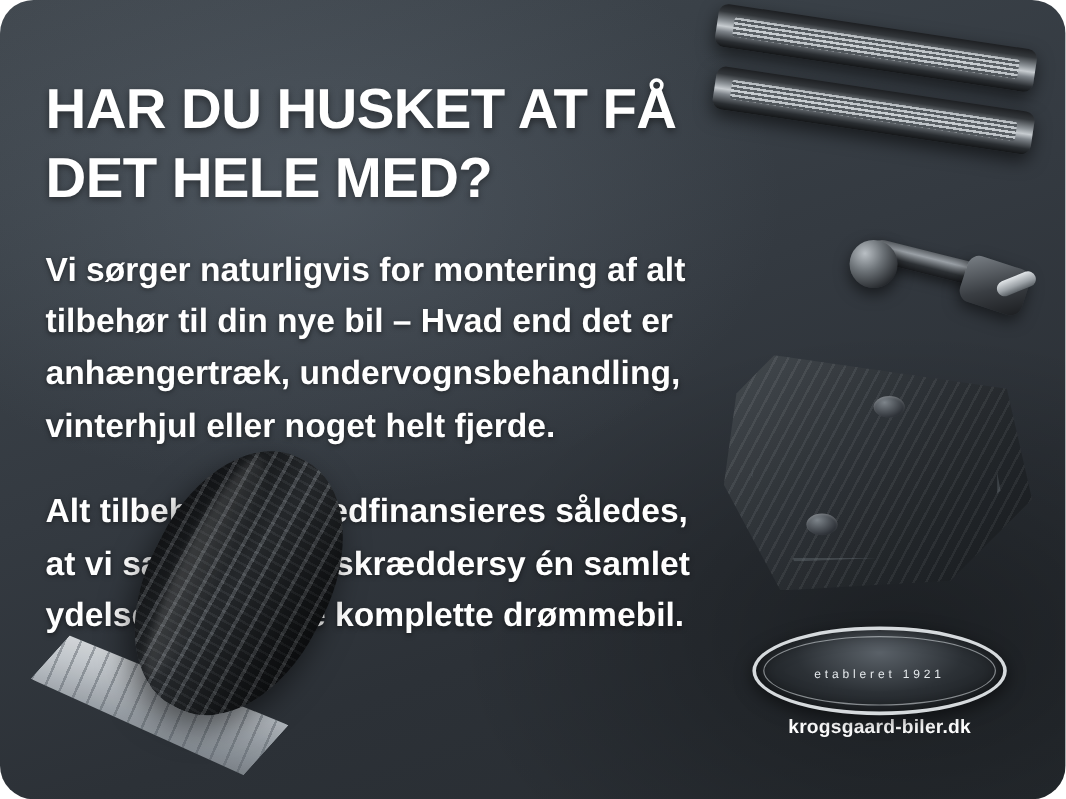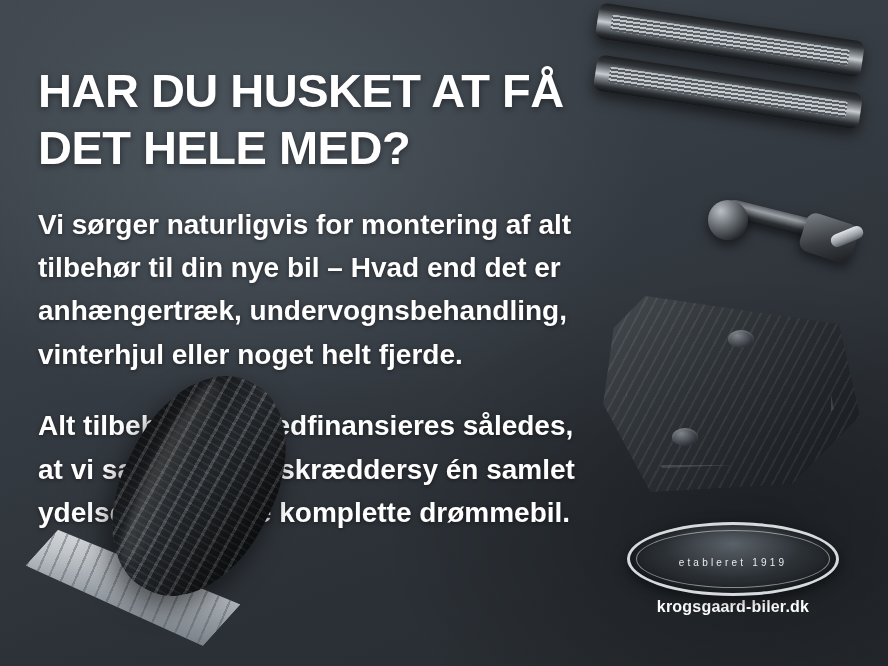--- a/index.html
+++ b/index.html
@@ -6,20 +6,21 @@
   html, body {
     width: 888px; height: 666px;
     font-family: "Liberation Sans", sans-serif;
     overflow: hidden;
   }
   #ad {
     position: relative;
     width: 888px; height: 666px;
     background: linear-gradient(160deg, #41484f 0%, #3a4148 22%, #343a41 45%, #2c3137 70%, #272c31 100%);
     overflow: hidden;
+    border-radius: 28px;
   }
   
   .vignette {
     position: absolute; inset: 0;
     background: radial-gradient(ellipse 70% 60% at 30% 25%, rgba(120,132,145,0.30), rgba(0,0,0,0) 62%),
                 radial-gradient(ellipse 60% 55% at 85% 80%, rgba(0,0,0,0.35), rgba(0,0,0,0) 70%);
     pointer-events: none;
   }
 
   
@@ -230,18 +231,18 @@
       <div class="ramp-lines"></div>
     </div>
     <div class="tyre-body">
       <div class="tread"></div>
       <div class="tyre-shine"></div>
     </div>
   </div>
 
   <div class="logo-wrap">
     <div class="logo-badge">
-      <div class="logo-sub">etableret 1919</div>
+      <div class="logo-sub">etableret 1921</div>
     </div>
     <div class="logo-url">krogsgaard-biler.dk</div>
   </div>
 
 </div>
 
 </body></html>

